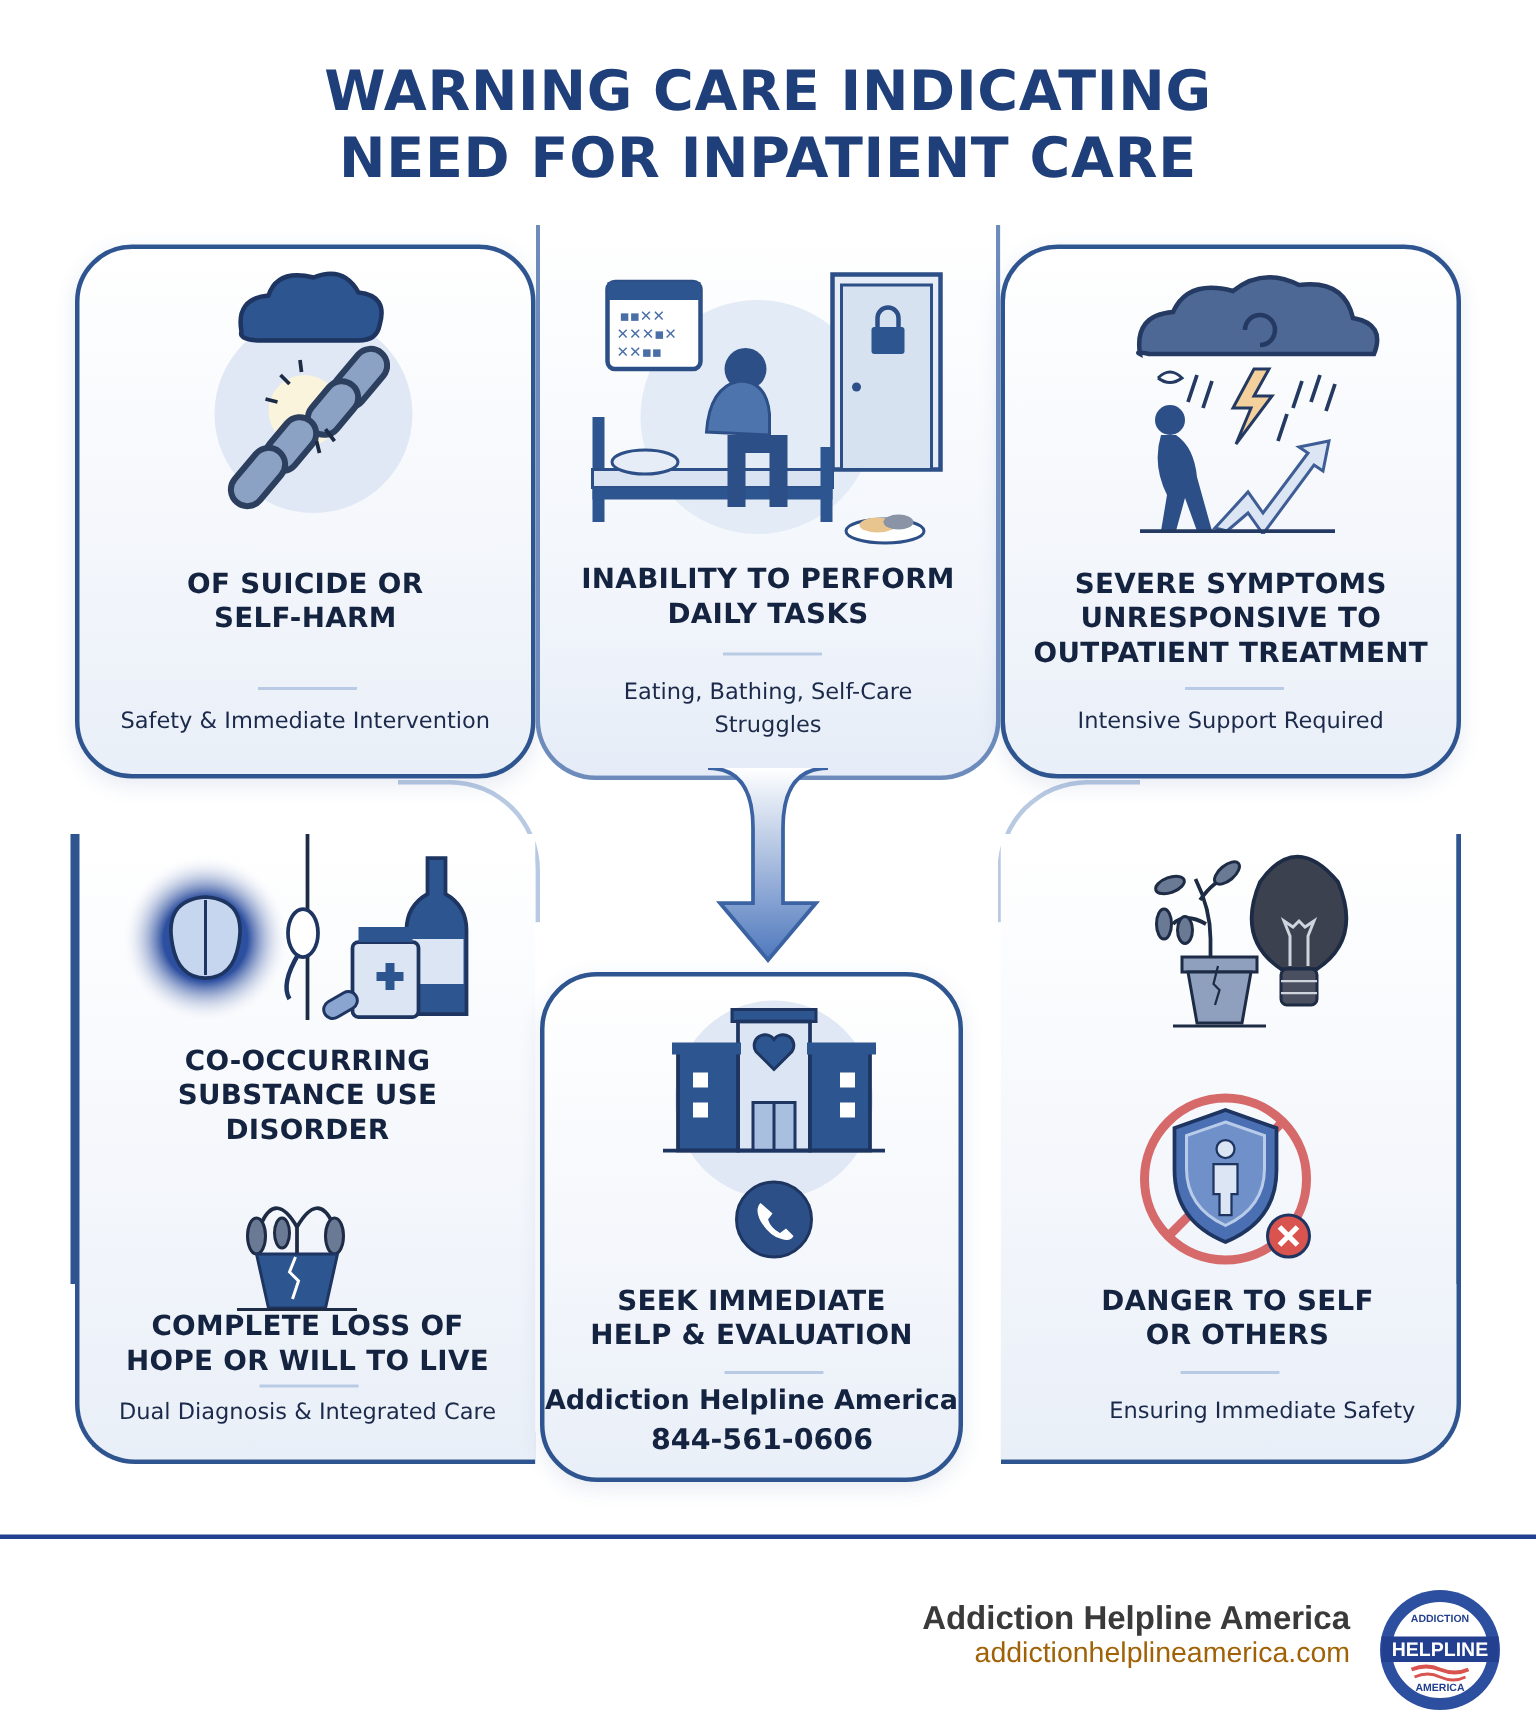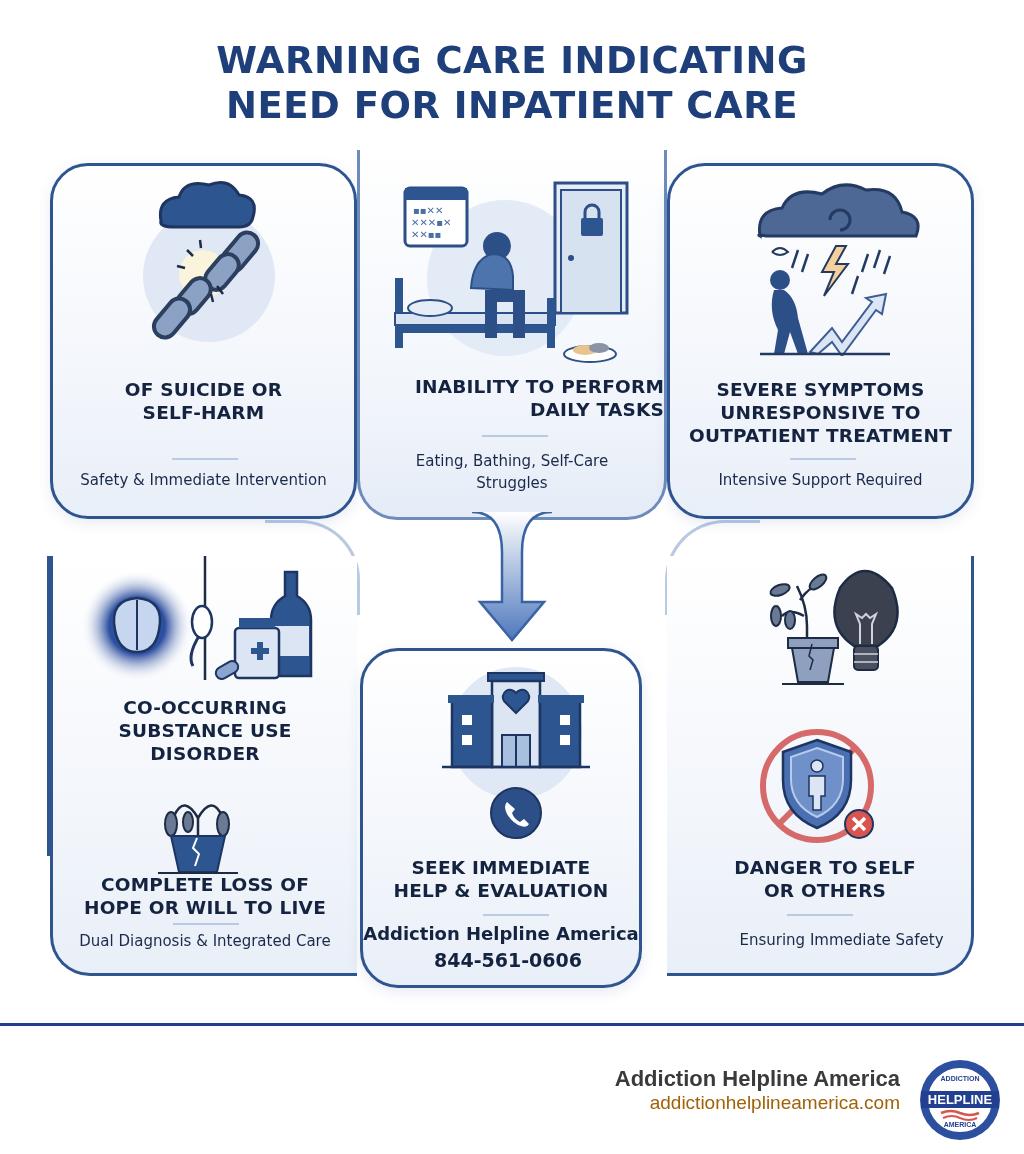--- a/index.html
+++ b/index.html
@@ -109,21 +109,21 @@
     <rect x="10" y="147" width="160" height="8" fill="#2d558f"></rect>
     <rect x="162" y="120" width="8" height="50" fill="#2d558f"></rect>
     <ellipse cx="45" cy="130" rx="22" ry="8" fill="#e6edf7" stroke="#2d4f87" stroke-width="2"></ellipse>
     <circle cx="112" cy="68" r="14" fill="#2d4f87"></circle>
     <path d="M86 110 q2 -30 22 -34 q18 0 20 22 v14z" fill="#4e74ae" stroke="#2d4f87" stroke-width="2"></path>
     <path d="M100 112 h40 v48 h-12 v-36 h-16 v36 h-12z" fill="#2d4f87"></path>
     <ellipse cx="205" cy="176" rx="26" ry="8" fill="#fff" stroke="#2d4f87" stroke-width="2"></ellipse>
     <ellipse cx="200" cy="172" rx="12" ry="5" fill="#e8c48e"></ellipse>
     <ellipse cx="214" cy="170" rx="10" ry="5" fill="#8a94a6"></ellipse>
   </svg>
-  <div class="card-title" style="top:225px;text-align:right;">
+  <div class="card-title" style="top:225px;">
     <div>INABILITY TO PERFORM</div>
     <div>DAILY TASKS</div>
   </div>
   <div class="divider-small" style="left:122px; top:285px;"></div>
   <div class="card-sub" style="top:300px;">
     <div>Eating, Bathing, Self-Care</div>
     <div>Struggles</div>
   </div>
 </div>
 

